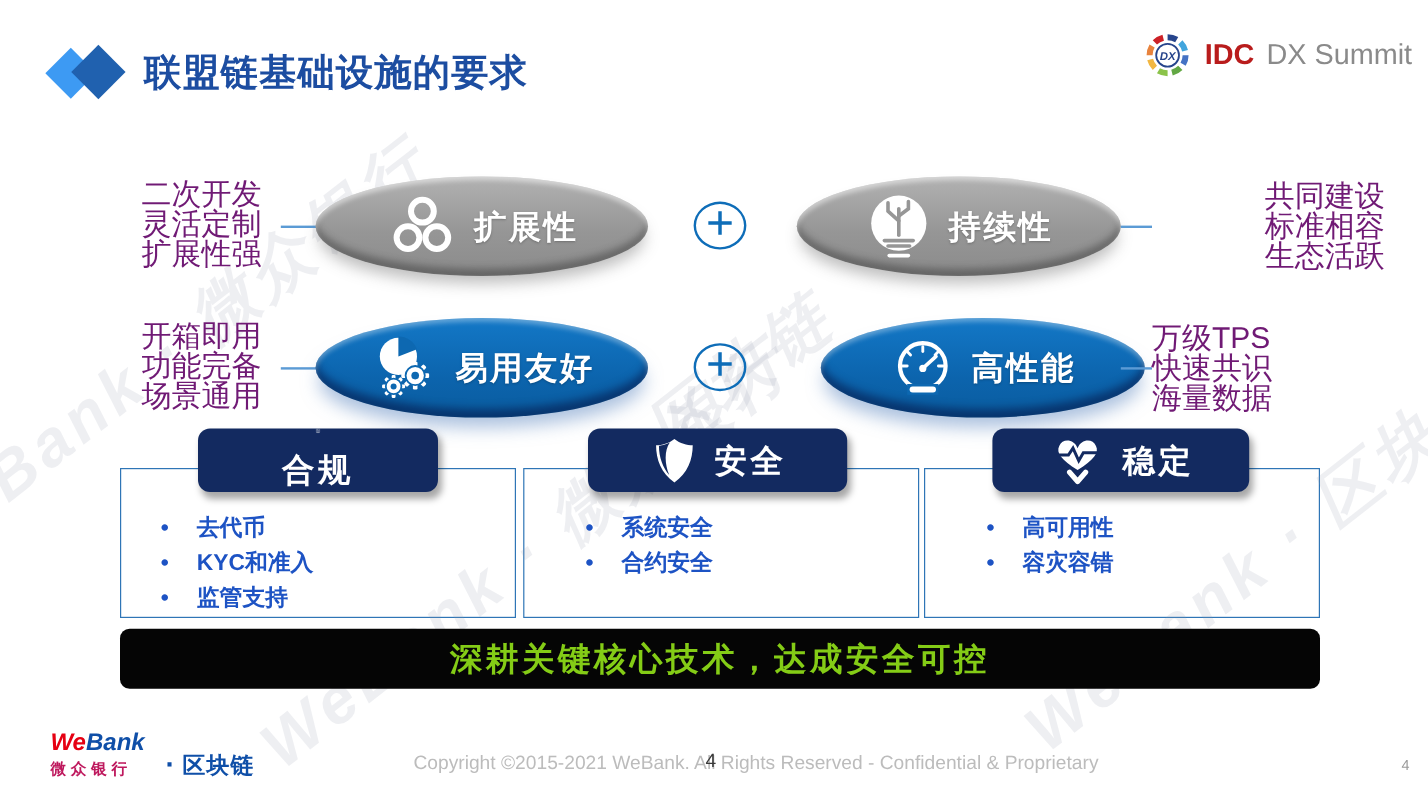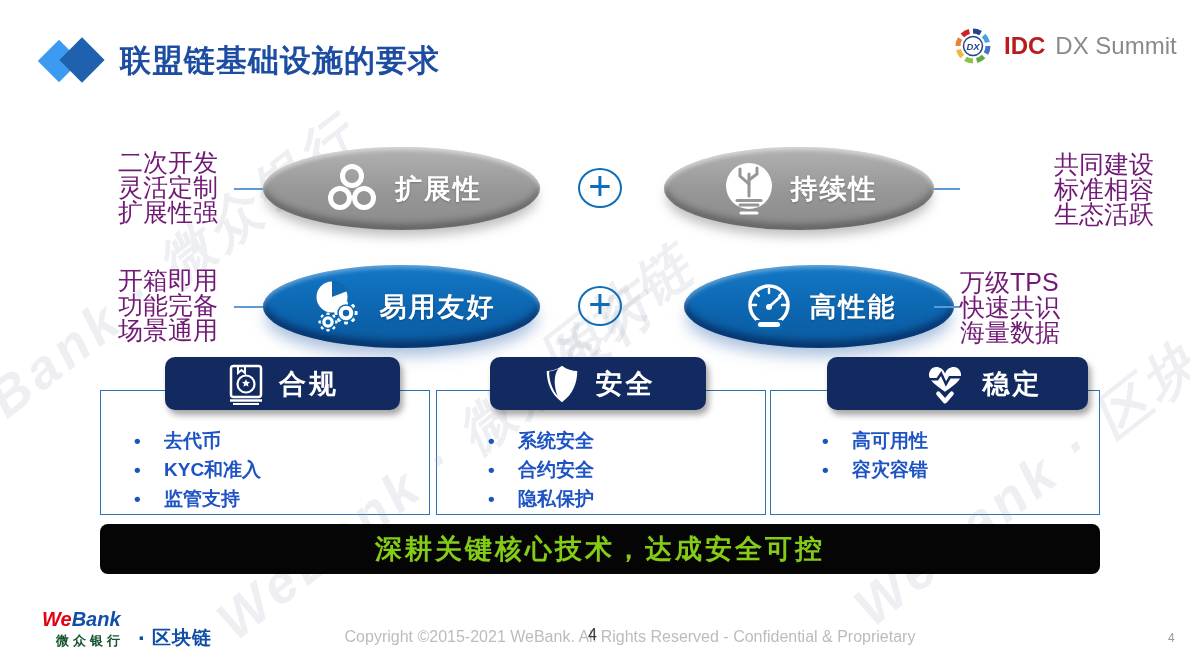--- a/index.html
+++ b/index.html
@@ -66,38 +66,38 @@
   #plus1{left:578px;top:168px;}
   #plus2{left:578px;top:286px;}
   
   .pillar-box{position:absolute;top:390px;width:330px;height:125px;border:1.5px solid #2e75b6;background:#fff;z-index:2;box-sizing:border-box;}
   #box1{left:100px;} #box2{left:436px;} #box3{left:770px;}
   .pillar-header{
     position:absolute;top:357px;height:53px;background:#132a60;border-radius:10px;
     display:flex;align-items:center;justify-content:center;gap:13px;z-index:4;
     box-shadow:3px 5px 6px rgba(0,0,0,.35);
   }
-  #ph1{left:165px;width:235px;} #ph2{left:490px;width:216px;} #ph3{left:827px;width:214px;padding-left:47px;}
+  #ph1{left:165px;width:200px;flex-direction:column;} #ph2{left:490px;width:216px;} #ph3{left:827px;width:214px;}
   .pillar-header .txt{color:#fff;font-size:27px;font-weight:800;letter-spacing:3px;}
   .bullets{position:absolute;z-index:4;margin:0;padding:0;list-style:none;}
   #bl1{left:124px;top:426px;} #bl2{left:478px;top:426px;} #bl3{left:812px;top:426px;}
   .bullets li{font-size:19px;font-weight:600;color:#1d53c4;line-height:29px;padding-left:40px;position:relative;}
   .bullets li::before{content:"\2022";position:absolute;left:10px;color:#1d53c4;}
   
   .banner{
     position:absolute;left:100px;top:524px;width:1000px;height:50px;background:#050505;border-radius:8px;
     display:flex;align-items:center;justify-content:center;z-index:4;
   }
   .banner .txt{color:#84cc16;font-size:27px;font-weight:700;letter-spacing:3px;}
   
   .wb-logo{position:absolute;left:42px;top:608px;z-index:4;}
   .wb-word{font-size:20px;font-weight:900;font-style:italic;letter-spacing:0;}
   .wb-word .we{color:#e60012;}
   .wb-word .bank{color:#0f4fa8;}
-  .wb-cn{font-size:13px;font-weight:700;color:#14532d;letter-spacing:4px;margin-top:1px;margin-left:14px;}
+  .wb-cn{font-size:13px;font-weight:700;color:#be185d;letter-spacing:4px;margin-top:1px;margin-left:0;}
   .wb-unit{position:absolute;left:138px;top:624px;z-index:4;color:#0f4fa8;display:flex;align-items:center;gap:6px;}
   .wb-unit .dot{font-size:24px;font-weight:900;}
   .wb-unit .unit{font-size:19px;font-weight:800;letter-spacing:1px;}
   .copyright{position:absolute;left:70px;right:0;top:628px;text-align:center;font-size:16px;color:#bcbcbc;z-index:4;}
   .page-num-center{position:absolute;left:588px;top:626px;font-size:16px;color:#3a3a3a;z-index:5;}
   .page-num-right{position:absolute;left:1168px;top:631px;font-size:12px;color:#9a9a9a;z-index:4;}
   .icon{display:block;}
 </style>
 </head>
 <body>
@@ -276,21 +276,20 @@
   </div>
 
   <ul class="bullets" id="bl1">
     <li>去代币</li>
     <li>KYC和准入</li>
     <li>监管支持</li>
   </ul>
   <ul class="bullets" id="bl2">
     <li>系统安全</li>
     <li>合约安全</li>
-    <li>隐私保护</li>
   </ul>
   <ul class="bullets" id="bl3">
     <li>高可用性</li>
     <li>容灾容错</li>
   </ul>
 
   <div class="banner">
     <span class="txt">深耕关键核心技术，达成安全可控</span>
   </div>
 

